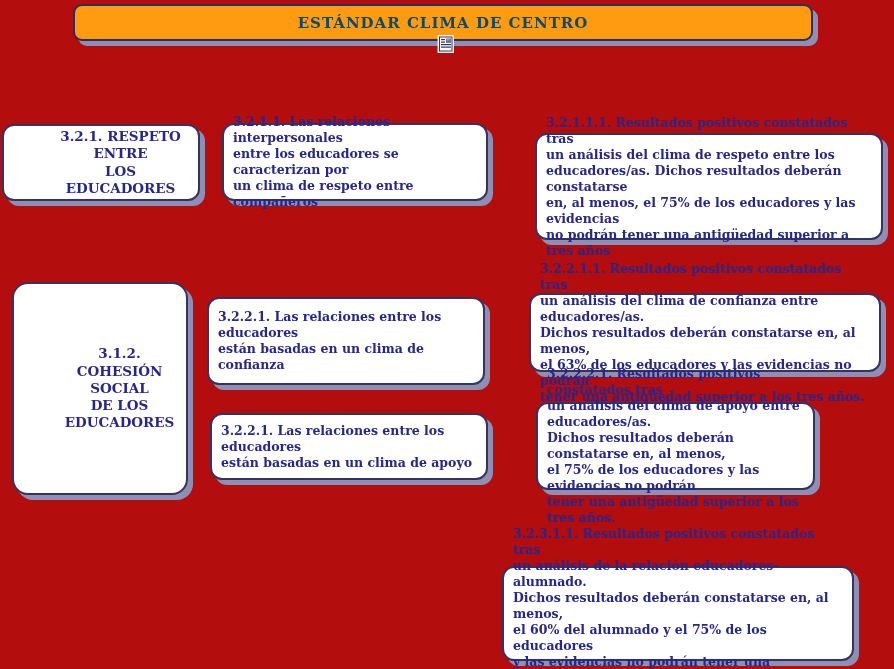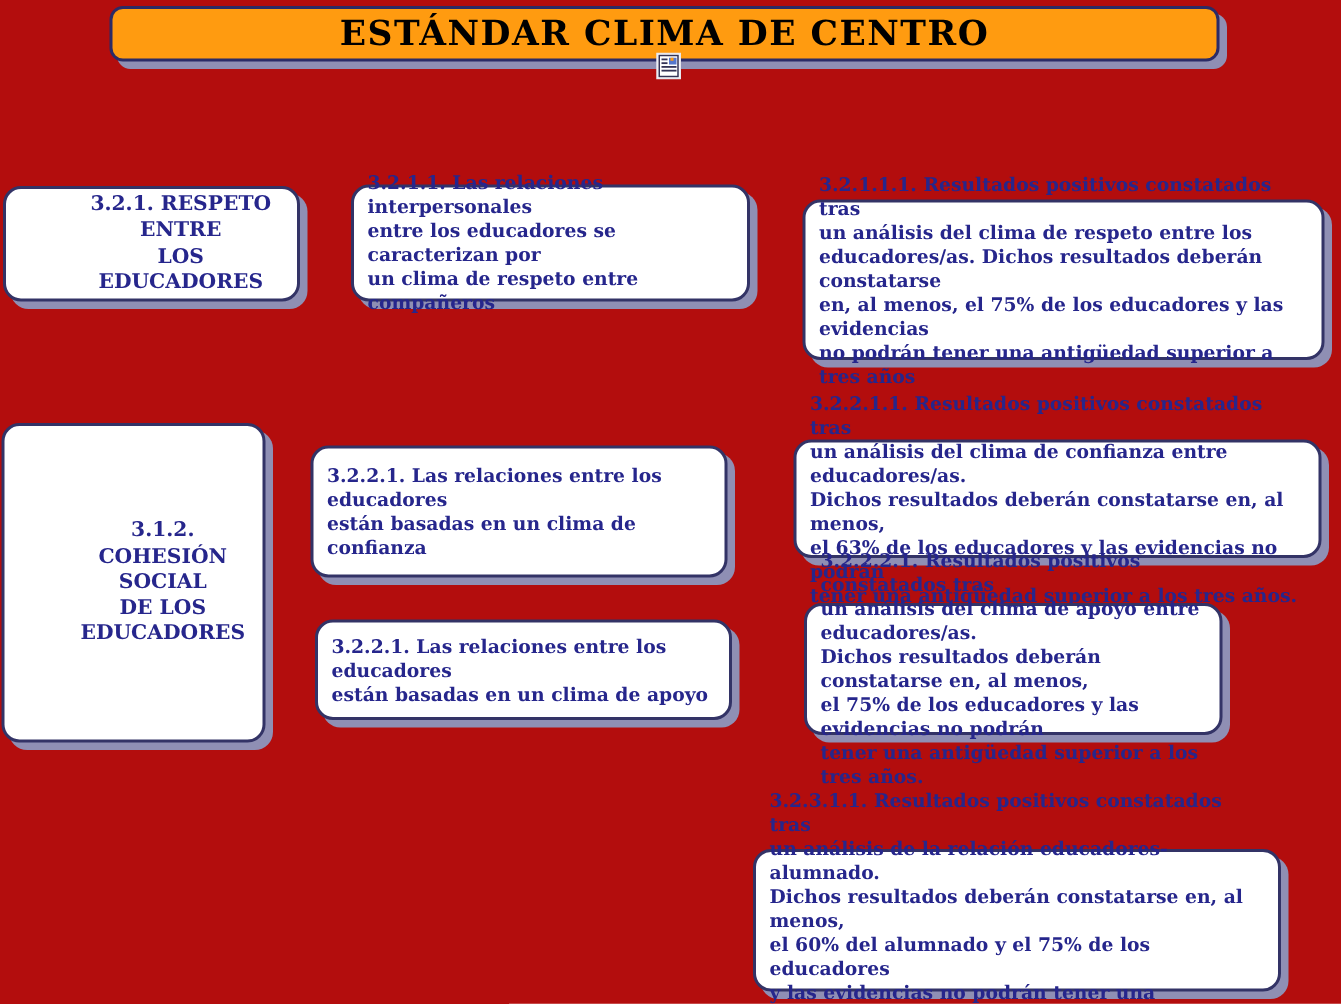--- a/index.html
+++ b/index.html
@@ -16,22 +16,22 @@
     left: 73px; top: 4px;
     width: 740px; height: 37px;
     box-sizing: border-box;
     background: #FF9B10;
     border: 2px solid #2B2B66;
     border-radius: 9px;
     box-shadow: 5px 5px 0 #8F8FB4;
     display: flex;
     align-items: center;
     justify-content: center;
-    color: #000000;
-    font-size: 23px;
+    color: #0c4a6e;
+    font-size: 15px;
     font-weight: bold;
     letter-spacing: 1px;
   }
   .notes-icon {
     position: absolute;
     left: 437px; top: 35px;
     width: 18px; height: 18px;
   }
   .node {
     position: absolute;
@@ -52,23 +52,23 @@
   .node.center {
     justify-content: center;
     text-align: center;
     font-size: 13.5px;
     padding-left: 48px;
   }
   .node.left { text-align: left; }
 
   
   #n1  { left: 2px;   top: 124px; width: 198px; height: 77px;  }
-  #n2  { left: 222px; top: 123px; width: 266px; height: 78px; margin-left: 12px;  }
+  #n2  { left: 222px; top: 123px; width: 266px; height: 78px;  }
   #n3  { left: 535px; top: 117px; width: 348px; height: 107px; margin-top: 16px; }
-  #n4  { left: 1px;   top: 282px; width: 176px; height: 213px; }
+  #n4  { left: 12px;   top: 282px; width: 176px; height: 213px; border-radius: 16px; }
   #n5  { left: 207px; top: 297px; width: 278px; height: 88px;  }
   #n6  { left: 210px; top: 413px; width: 278px; height: 67px;  }
   #n7  { left: 529px; top: 293px; width: 352px; height: 79px;  }
   #n8  { left: 536px; top: 402px; width: 279px; height: 88px;  }
   #n9  { left: 2px;   top: 562px; width: 182px; height: 89px;  }
   #n10 { left: 217px; top: 566px; width: 262px; height: 87px;  }
   #n11 { left: 502px; top: 566px; width: 352px; height: 95px;  }
 </style>
 </head>
 <body>

